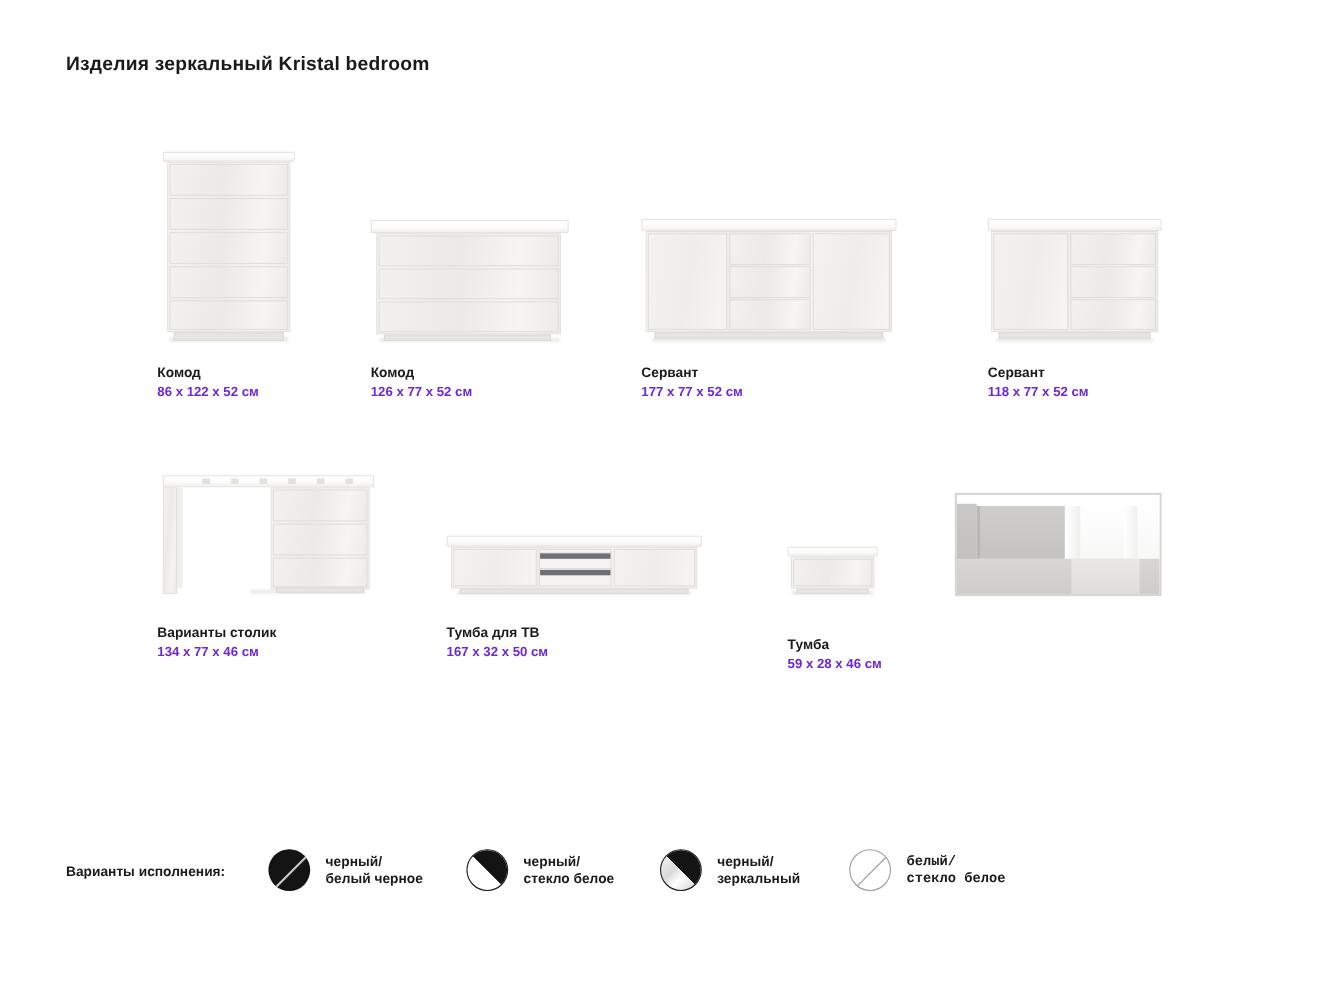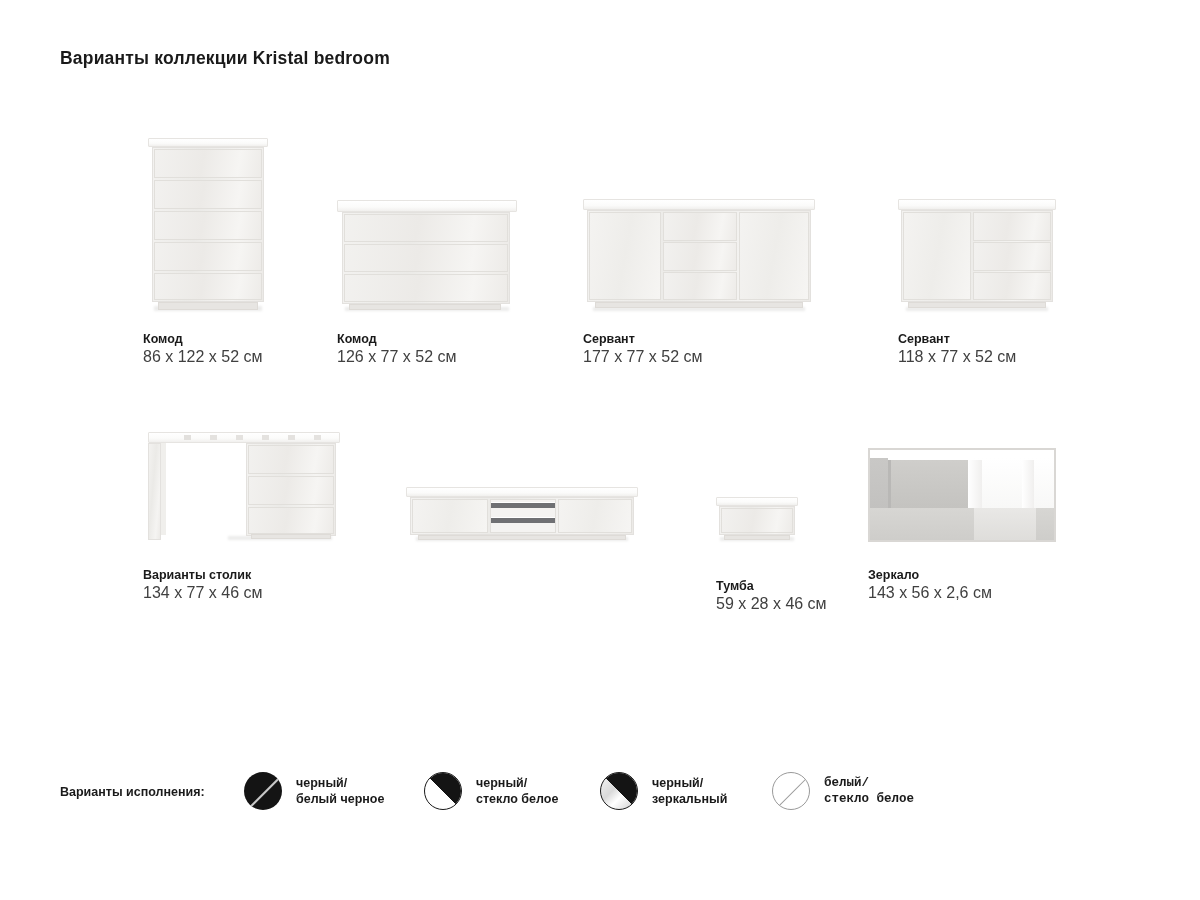--- a/index.html
+++ b/index.html
@@ -48,23 +48,23 @@
     left: 0;
   }
   .caption .name {
     font-size: 12.5px;
     font-weight: bold;
     color: #1a1a1a;
     line-height: 17px;
     white-space: nowrap;
   }
   .caption .dims {
-    font-size: 16px;
-    font-weight: normal;
-    color: #404040;
+    font-size: 12px;
+    font-weight: bold;
+    color: #6d28d9;
     line-height: 17px;
     white-space: nowrap;
   }
   .body {
     position: absolute;
     background: linear-gradient(95deg, #f3f2f0 0%, #ebeae7 40%, #f5f4f2 75%, #eceae7 100%);
     border: 1px solid #e3e1de;
     box-sizing: border-box;
   }
   .topslab {
@@ -200,21 +200,21 @@
     font-size: 12.5px;
     font-weight: bold;
     color: #1a1a1a;
     line-height: 16px;
     white-space: nowrap;
   }
 </style>
 </head>
 <body>
 
-<div class="page-title">Варианты коллекции Kristal bedroom</div>
+<div class="page-title">Изделия зеркальный Kristal bedroom</div>
 
 <div class="grid">
 
   <div class="product" style="left:148px; top:138px; width:120px; height:175px;">
     <div class="art" style="width:120px;height:175px;">
       <div class="shadow" style="left:6px; top:168px; width:108px; height:5px;"></div>
       <div class="topslab" style="left:0px; top:0px; width:120px; height:9px;"></div>
       <div class="body" style="left:4px; top:9px; width:112px; height:155px;"></div>
       <div class="drawer" style="left:6px; top:11px; width:108px; height:29px;"></div>
       <div class="drawer" style="left:6px; top:42px; width:108px; height:29px;"></div>
@@ -315,20 +315,24 @@
       <div class="body" style="left:4px; top:10px; width:224px; height:38px;"></div>
       <div class="door" style="left:6px; top:12px; width:76px; height:34px;"></div>
 
       <div style="position:absolute;left:84px;top:12px;width:66px;height:34px;background:#f4f3f1;border:1px solid #e1dfdb;box-sizing:border-box;"></div>
       <div class="shelfdark" style="left:85px; top:15px; width:64px; height:6px;"></div>
       <div class="shelfdark" style="left:85px; top:30px; width:64px; height:6px;"></div>
       <div class="door" style="left:152px; top:12px; width:74px; height:34px;"></div>
       <div class="plinth" style="left:12px; top:48px; width:208px; height:5px;"></div>
     </div>
   </div>
+  <div class="caption" style="left:406px; top:567px; width:220px;">
+    <div class="name">Тумба для ТВ</div>
+    <div class="dims">167 x 32 x 50 см</div>
+  </div>
 
   <div class="product" style="left:716px; top:497px; width:82px; height:45px;">
     <div class="art" style="width:82px;height:45px;">
       <div class="shadow" style="left:4px; top:40px; width:74px; height:4px;"></div>
       <div class="topslab" style="left:0px; top:0px; width:82px; height:9px;"></div>
       <div class="body" style="left:3px; top:9px; width:76px; height:29px;"></div>
       <div class="drawer" style="left:5px; top:11px; width:72px; height:25px;"></div>
       <div class="plinth" style="left:8px; top:38px; width:66px; height:5px;"></div>
     </div>
   </div>
@@ -343,24 +347,20 @@
       <div class="mr-wallL" style="left:0px; top:8px; width:18px; height:74px;"></div>
       <div class="mr-wallBack" style="left:18px; top:10px; width:86px; height:48px;"></div>
       <div class="mr-wallR" style="left:104px; top:8px; width:84px; height:62px;"></div>
       <div class="mr-col" style="left:98px; top:10px; width:14px; height:62px;"></div>
       <div class="mr-col" style="left:152px; top:10px; width:12px; height:64px;"></div>
       <div class="mr-floor" style="left:0px; top:58px; width:188px; height:36px;"></div>
       <div style="position:absolute;left:104px;top:58px;width:62px;height:36px;background:linear-gradient(180deg,#e9e8e6,#dddcd9);"></div>
       <div style="position:absolute;left:18px;top:10px;width:3px;height:48px;background:#b9b8b6;"></div>
     </div>
   </div>
-  <div class="caption" style="left:868px; top:567px; width:220px;">
-    <div class="name">Зеркало</div>
-    <div class="dims">143 x 56 x 2,6 см</div>
-  </div>
 
 </div>
 
 <div class="legend">
   <div class="legend-label">Варианты исполнения:</div>
 
   <div class="legend-item" style="left:244px;">
     <div class="swatch sw-black">
       <div class="slash"></div>
     </div>

